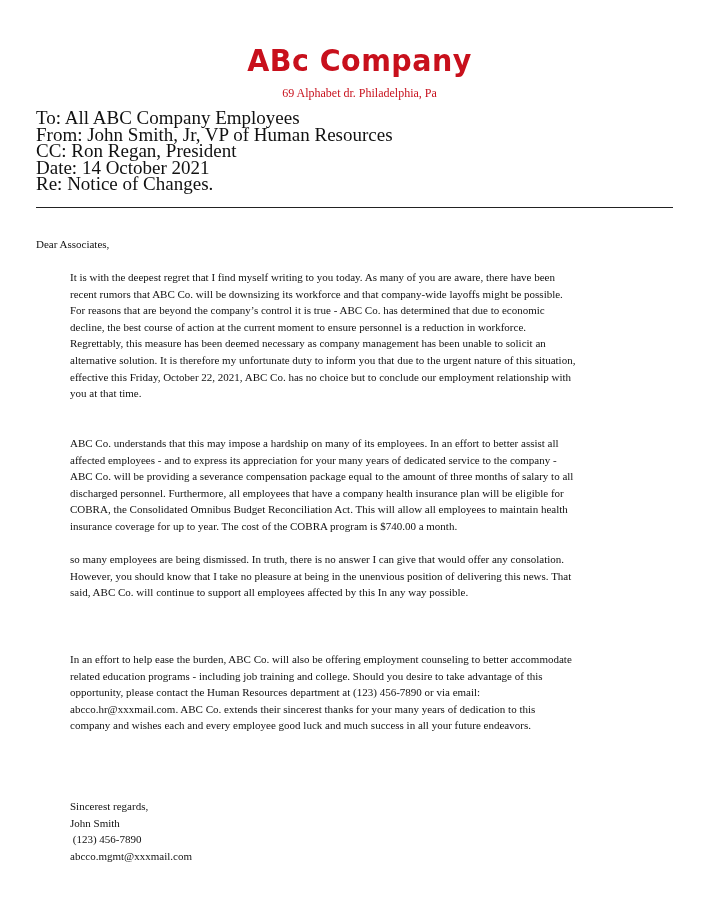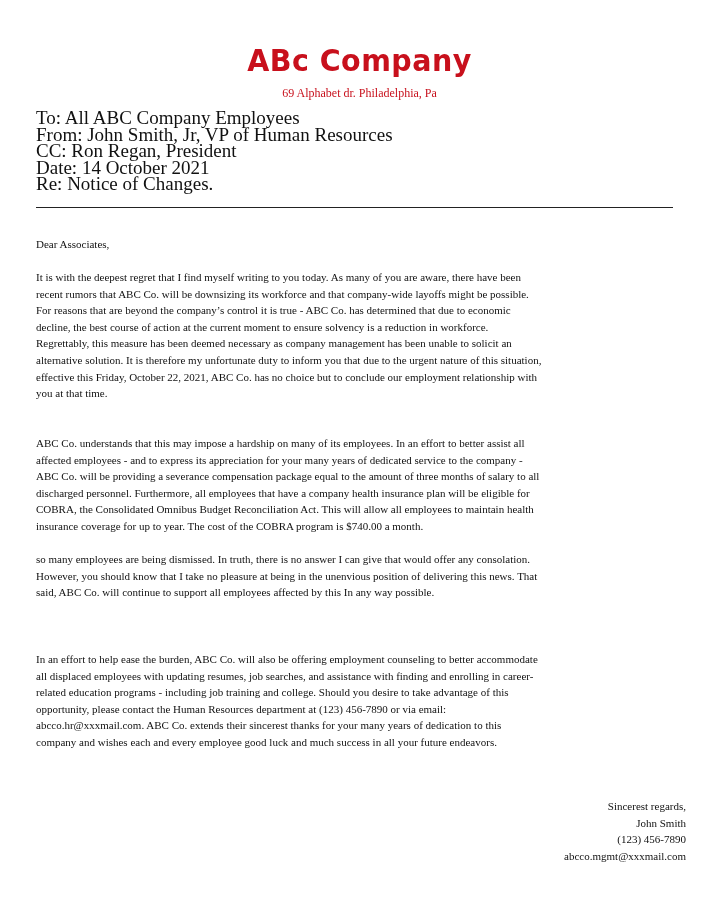--- a/index.html
+++ b/index.html
@@ -59,27 +59,27 @@
       height: 0;
       border-top: 1.2px solid #222;
     }
     .body-text {
       position: absolute;
       left: 29px;
       width: 650px;
       font-size: 11px;
       line-height: 16.6px;
     }
-    .para-line { display: block; white-space: nowrap; }
+    .para-line { display: block; white-space: nowrap; margin-left: 34px; }
     .salutation { top: 236px; }
     .p1 { top: 269px; }
     .p2 { top: 435px; }
     .p3 { top: 551px; }
     .p4 { top: 651px; }
-    .closing { top: 798px; text-align: right; }
+    .closing { top: 798px; }
   </style>
 </head>
 <body>
 
 <div class="page">
 
   <div class="letterhead company-name">ABc Company</div>
   <div class="letterhead company-address">69 Alphabet dr.  Philadelphia, Pa</div>
 
   <div class="memo-header">
@@ -91,21 +91,21 @@
   </div>
 
   <div class="divider"></div>
 
   <div class="body-text salutation">Dear Associates,</div>
 
   <div class="body-text p1">
     <span class="para-line">It is with the deepest regret that I find myself writing to you today. As many of you are aware, there have been</span>
     <span class="para-line">recent rumors that ABC Co. will be downsizing its workforce and that company-wide layoffs might be possible.</span>
     <span class="para-line">For reasons that are beyond the company’s control it is true - ABC Co. has determined that due to economic</span>
-    <span class="para-line">decline, the best course of action at the current moment to ensure solvency is a reduction in workforce.</span>
+    <span class="para-line">decline, the best course of action at the current moment to ensure personnel is a reduction in workforce.</span>
     <span class="para-line">Regrettably, this measure has been deemed necessary as company management has been unable to solicit an</span>
     <span class="para-line">alternative solution. It is therefore my unfortunate duty to inform you that due to the urgent nature of this situation,</span>
     <span class="para-line">effective this Friday, October 22, 2021, ABC Co. has no choice but to conclude our employment relationship with</span>
     <span class="para-line">you at that time.</span>
   </div>
 
   <div class="body-text p2">
     <span class="para-line">ABC Co. understands that this may impose a hardship on many of its employees. In an effort to better assist all</span>
     <span class="para-line">affected employees - and to express its appreciation for your many years of dedicated service to the company -</span>
     <span class="para-line">ABC Co. will be providing a severance compensation package equal to the amount of three months of salary to all</span>
@@ -115,21 +115,20 @@
   </div>
 
   <div class="body-text p3">
     <span class="para-line">so many employees are being dismissed. In truth, there is no answer I can give that would offer any consolation.</span>
     <span class="para-line">However, you should know that I take no pleasure at being in the unenvious position of delivering this news. That</span>
     <span class="para-line">said, ABC Co. will continue to support all employees affected by this In any way possible.</span>
   </div>
 
   <div class="body-text p4">
     <span class="para-line">In an effort to help ease the burden, ABC Co. will also be offering employment counseling to better accommodate</span>
-    <span class="para-line">all displaced employees with updating resumes, job searches, and assistance with finding and enrolling in career-</span>
     <span class="para-line">related  education programs - including job training and college. Should you desire to take advantage of this</span>
     <span class="para-line">opportunity, please contact the Human Resources department at (123) 456-7890 or via email:</span>
     <span class="para-line">abcco.hr@xxxmail.com. ABC Co. extends their sincerest thanks for your many years of dedication to this</span>
     <span class="para-line">company and wishes each and every employee good luck and much success in all your future endeavors.</span>
   </div>
 
   <div class="body-text closing">
     <span class="para-line">Sincerest regards,</span>
     <span class="para-line">John Smith</span>
     <span class="para-line" style="white-space:pre;"> (123) 456-7890</span>

